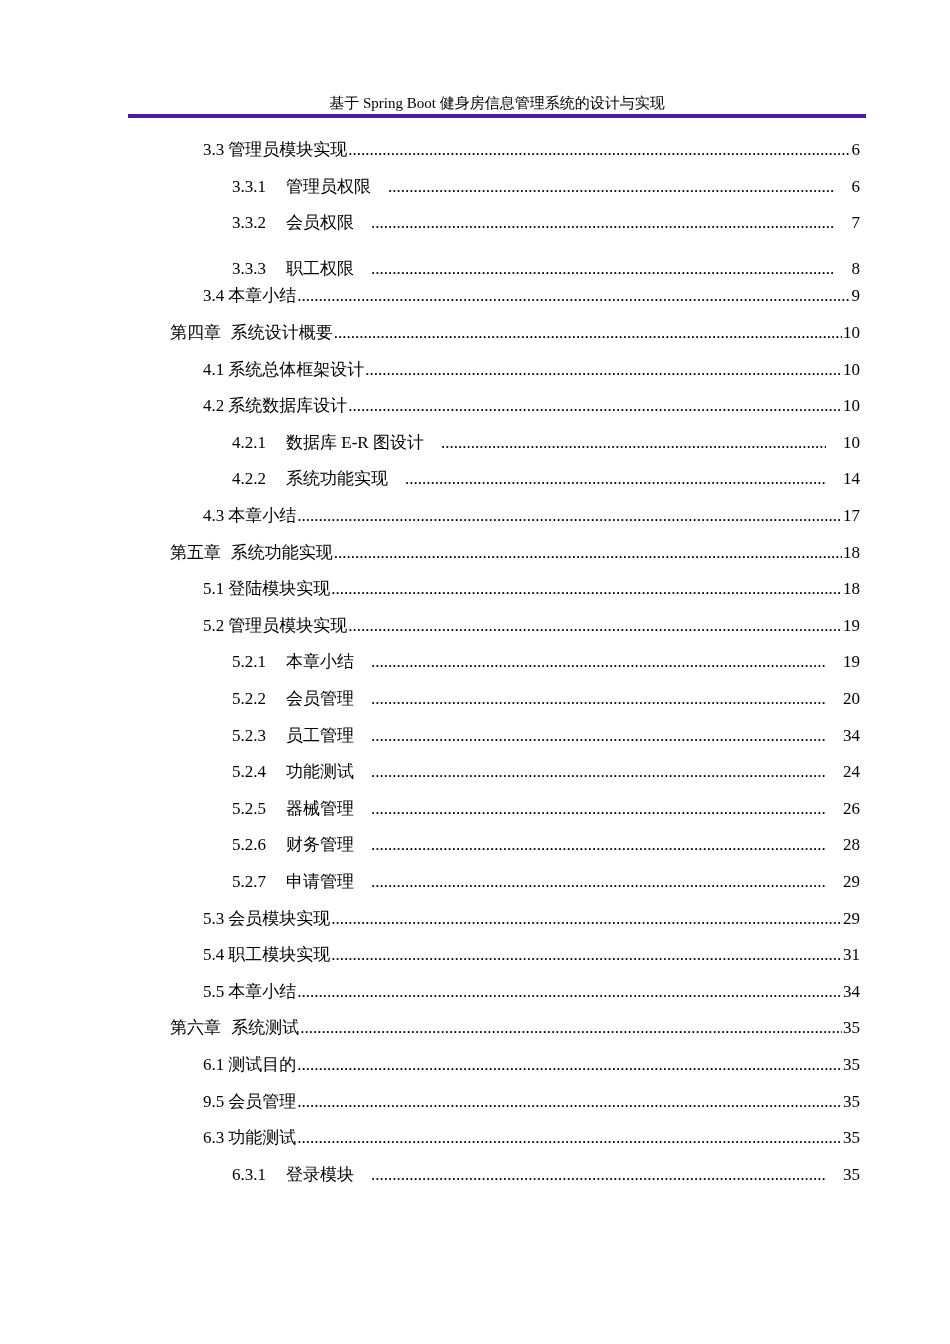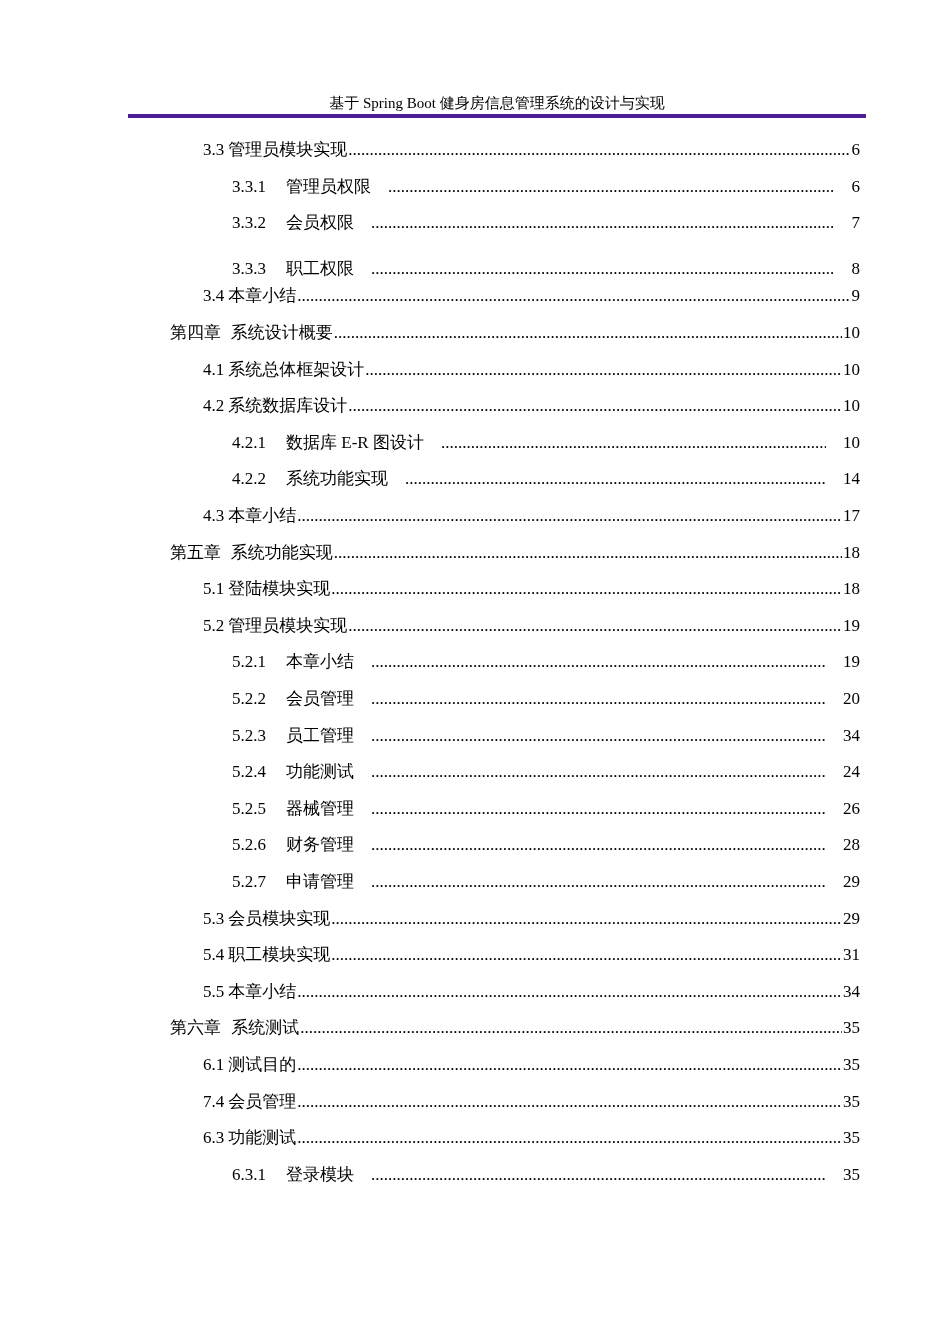--- a/index.html
+++ b/index.html
@@ -224,21 +224,21 @@
     <span class="toc-leader"></span>
     <span class="toc-page">35</span>
   </div>
   <div class="toc-entry level-2" style="top:915px">
     <span class="toc-num">6.1</span>
     <span class="toc-title">测试目的</span>
     <span class="toc-leader"></span>
     <span class="toc-page">35</span>
   </div>
   <div class="toc-entry level-2" style="top:951.6px">
-    <span class="toc-num">7.4</span>
+    <span class="toc-num">9.5</span>
     <span class="toc-title">会员管理</span>
     <span class="toc-leader"></span>
     <span class="toc-page">35</span>
   </div>
   <div class="toc-entry level-2" style="top:988.2px">
     <span class="toc-num">6.3</span>
     <span class="toc-title">功能测试</span>
     <span class="toc-leader"></span>
     <span class="toc-page">35</span>
   </div>

